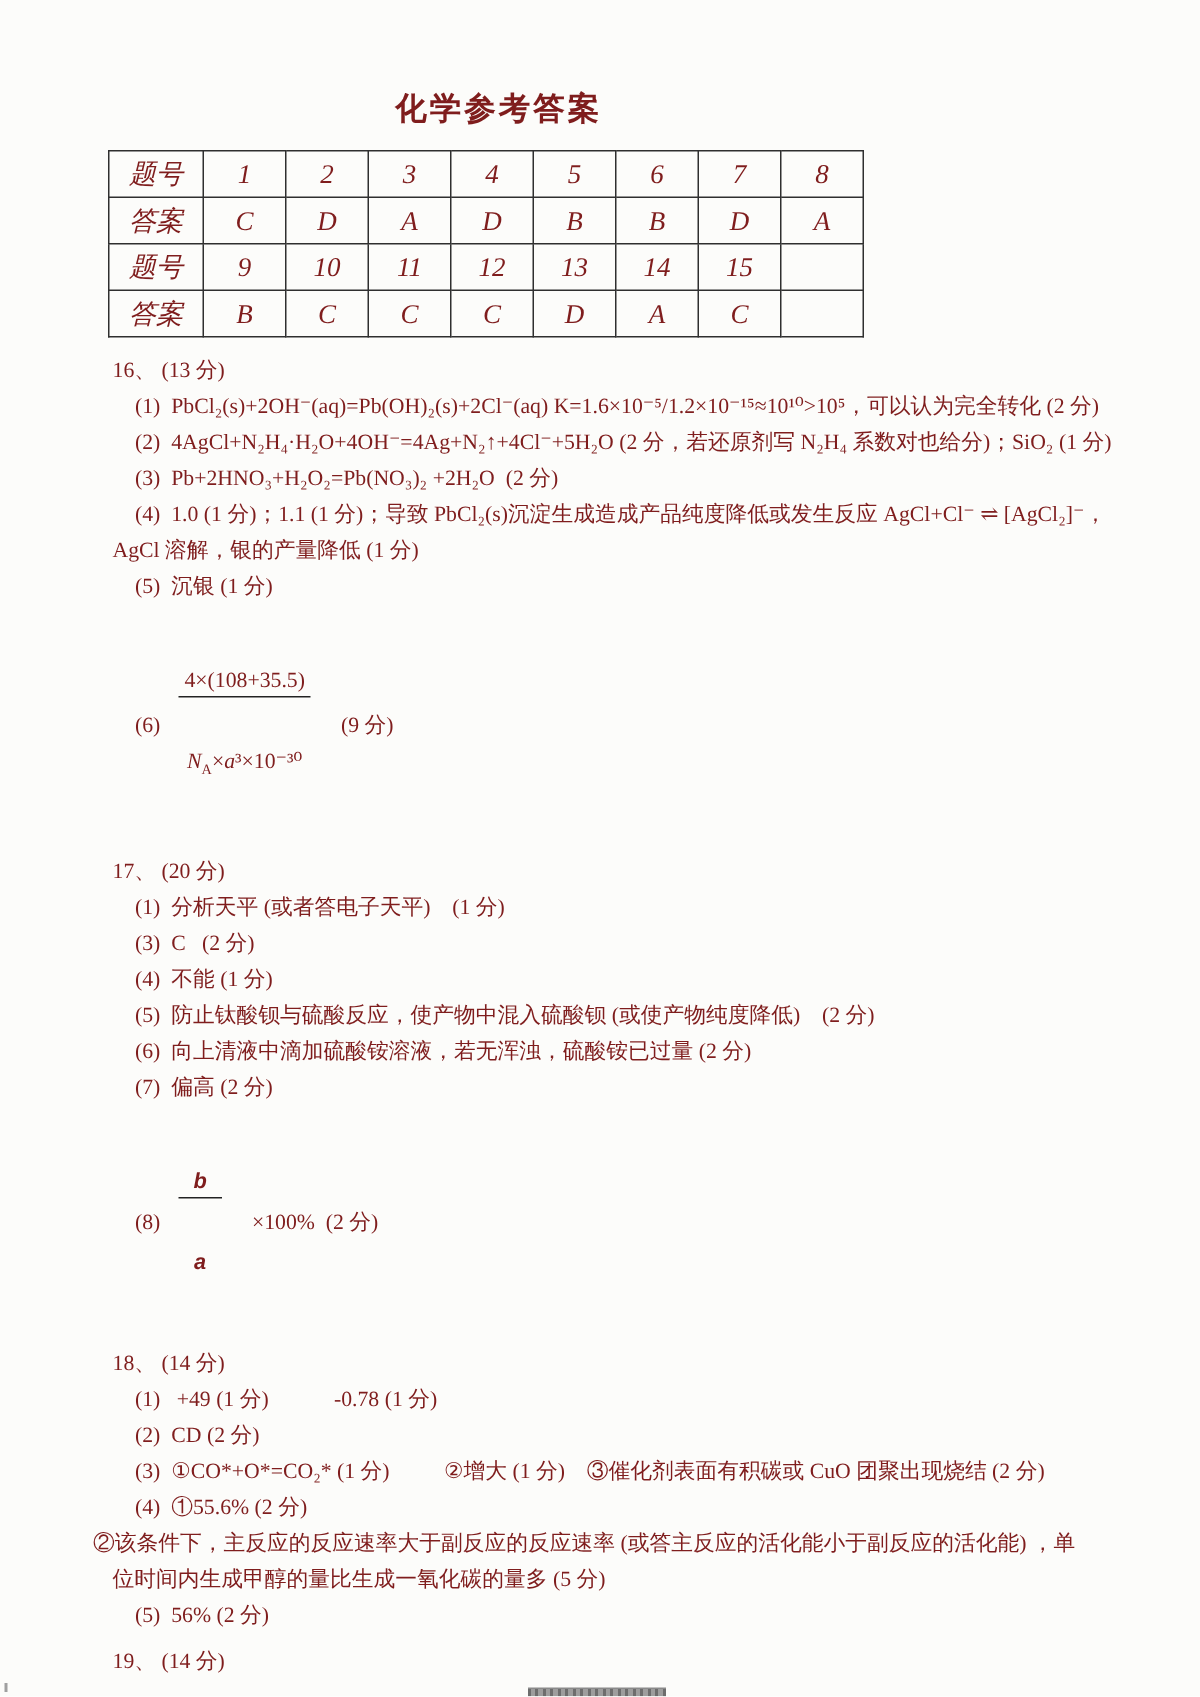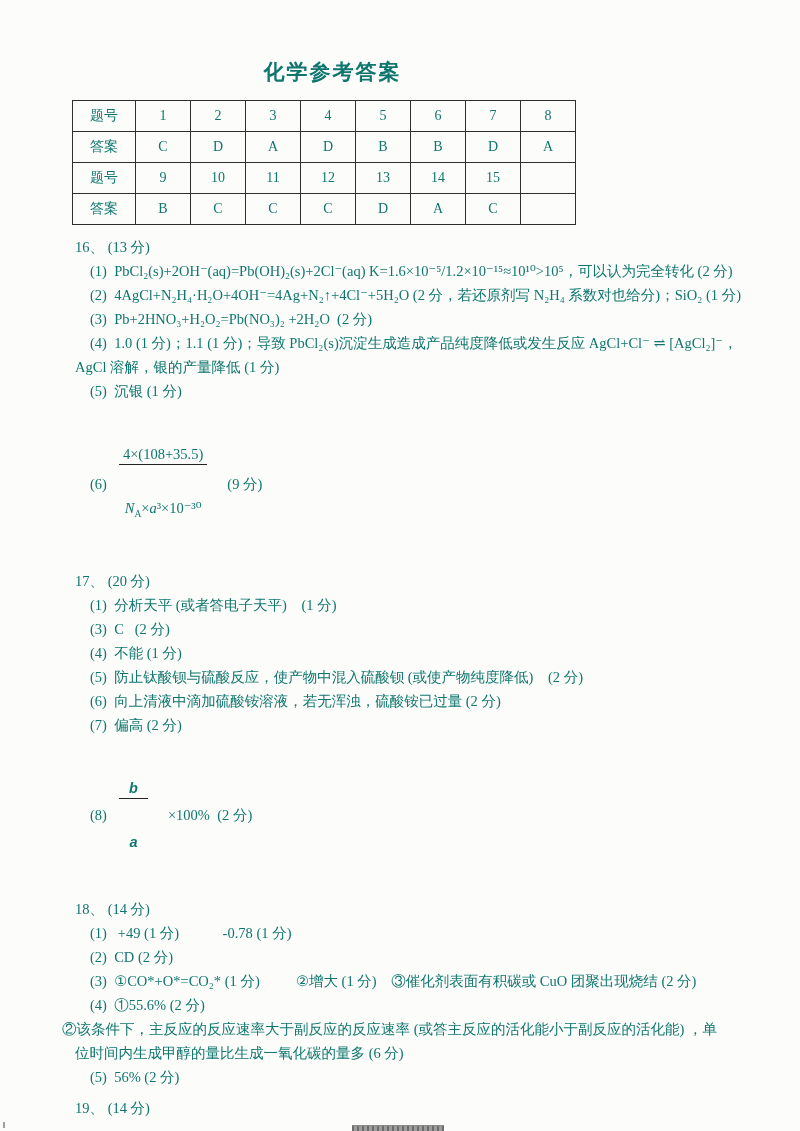--- a/index.html
+++ b/index.html
@@ -1,21 +1,21 @@
 <!DOCTYPE html>
 <html><head>
 <meta charset="utf-8">
 <style>
   html,body{margin:0;padding:0;background:#ffffff;}
   .page{
     position:relative;
     width:800px;height:1131px;
     background:#fcfcfa;
     font-family:"Liberation Serif","DejaVu Serif",serif;
-    color:#0f766e;
+    color:#7f1d1d;
     overflow:hidden;
   }
   .title{
     margin:0;
     padding-top:58px;
     width:665px;
     text-align:center;
     font-size:21px;
     font-weight:700;
     letter-spacing:2px;
@@ -23,22 +23,23 @@
   table.answer-table{
     border-collapse:collapse;
     margin:14px 0 0 72px;
     table-layout:fixed;
   }
   table.answer-table td{
     border:1.6px solid #2f2f2f;
     height:30px;
     text-align:center;
     vertical-align:middle;
-    font-size:14px;
+    font-size:18px;
     padding:0;
+    font-style:italic;
   }
   td.hdr{width:62px;font-size:14.5px;}
   td.ans{width:54px;}
   .content{
     margin:10px 0 0 75px;
     width:700px;
     font-size:14.5px;
     line-height:18px;
   }
   .line{white-space:pre-wrap;margin-top:6px;}
@@ -151,21 +152,21 @@
       </span>
       <span>×100%  (2 分)</span>
     </div>
 
     <div class="line heading">18、 (14 分)</div>
     <div class="line item">(1)   +49 (1 分)            -0.78 (1 分)</div>
     <div class="line item">(2)  CD (2 分)</div>
     <div class="line item">(3)  ①CO*+O*=CO₂* (1 分)          ②增大 (1 分)    ③催化剂表面有积碳或 CuO 团聚出现烧结 (2 分)</div>
     <div class="line item">(4)  ①55.6% (2 分)</div>
     <div class="line wide">②该条件下，主反应的反应速率大于副反应的反应速率 (或答主反应的活化能小于副反应的活化能) ，单</div>
-    <div class="line cont">位时间内生成甲醇的量比生成一氧化碳的量多 (6 分)</div>
+    <div class="line cont">位时间内生成甲醇的量比生成一氧化碳的量多 (5 分)</div>
     <div class="line item">(5)  56% (2 分)</div>
 
     <div class="line heading">19、 (14 分)</div>
 
   </div>
 
   <div class="footer-bar"></div>
   <div class="edge-tick"></div>
 
 </div>

